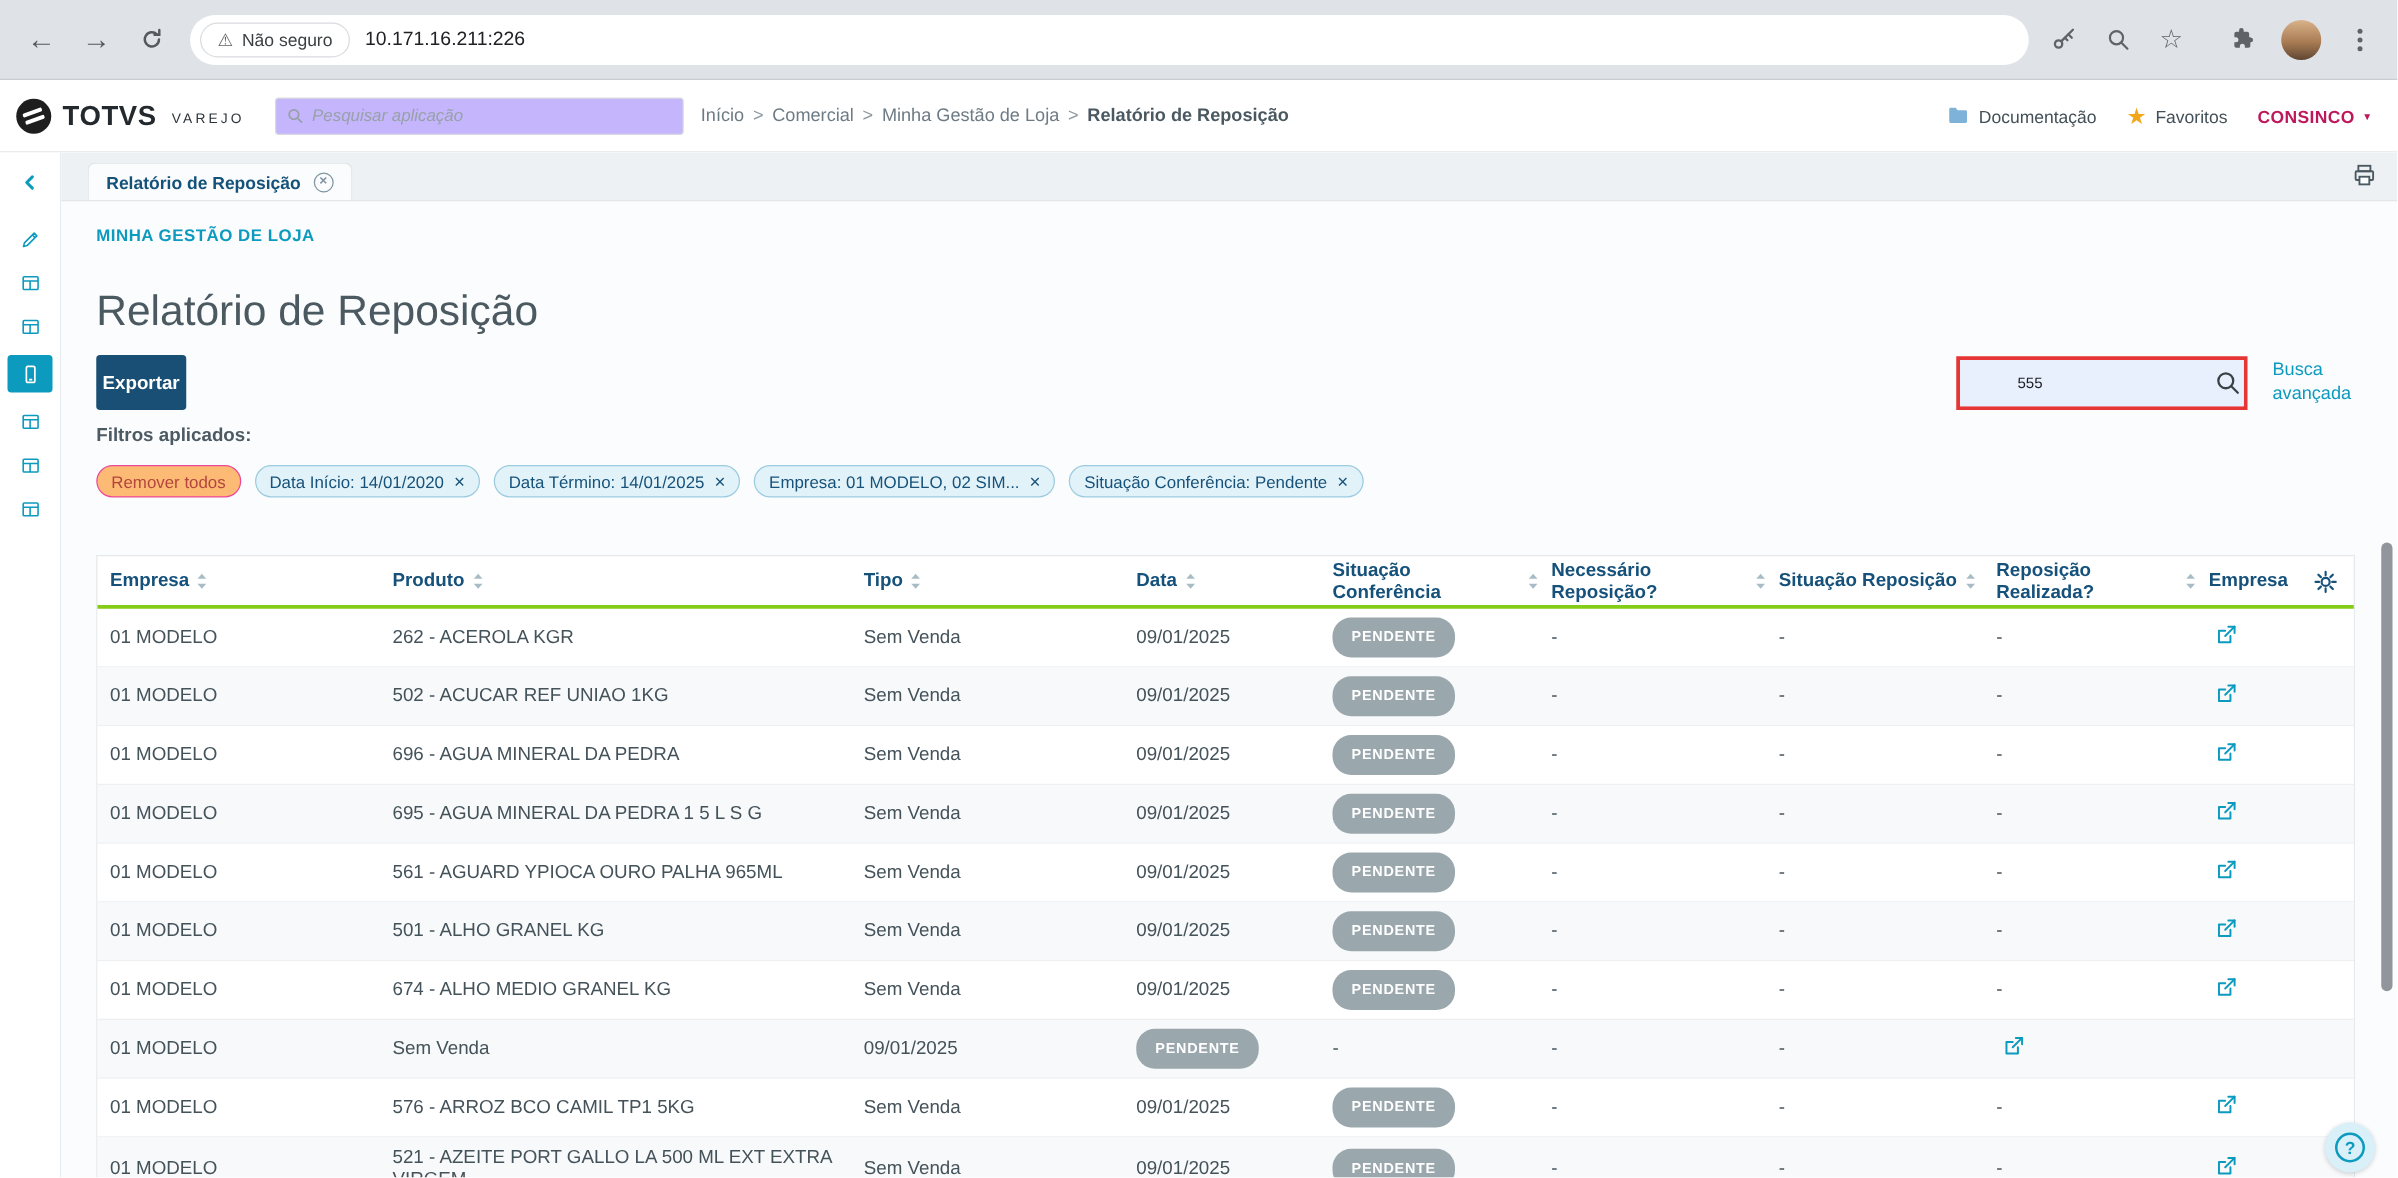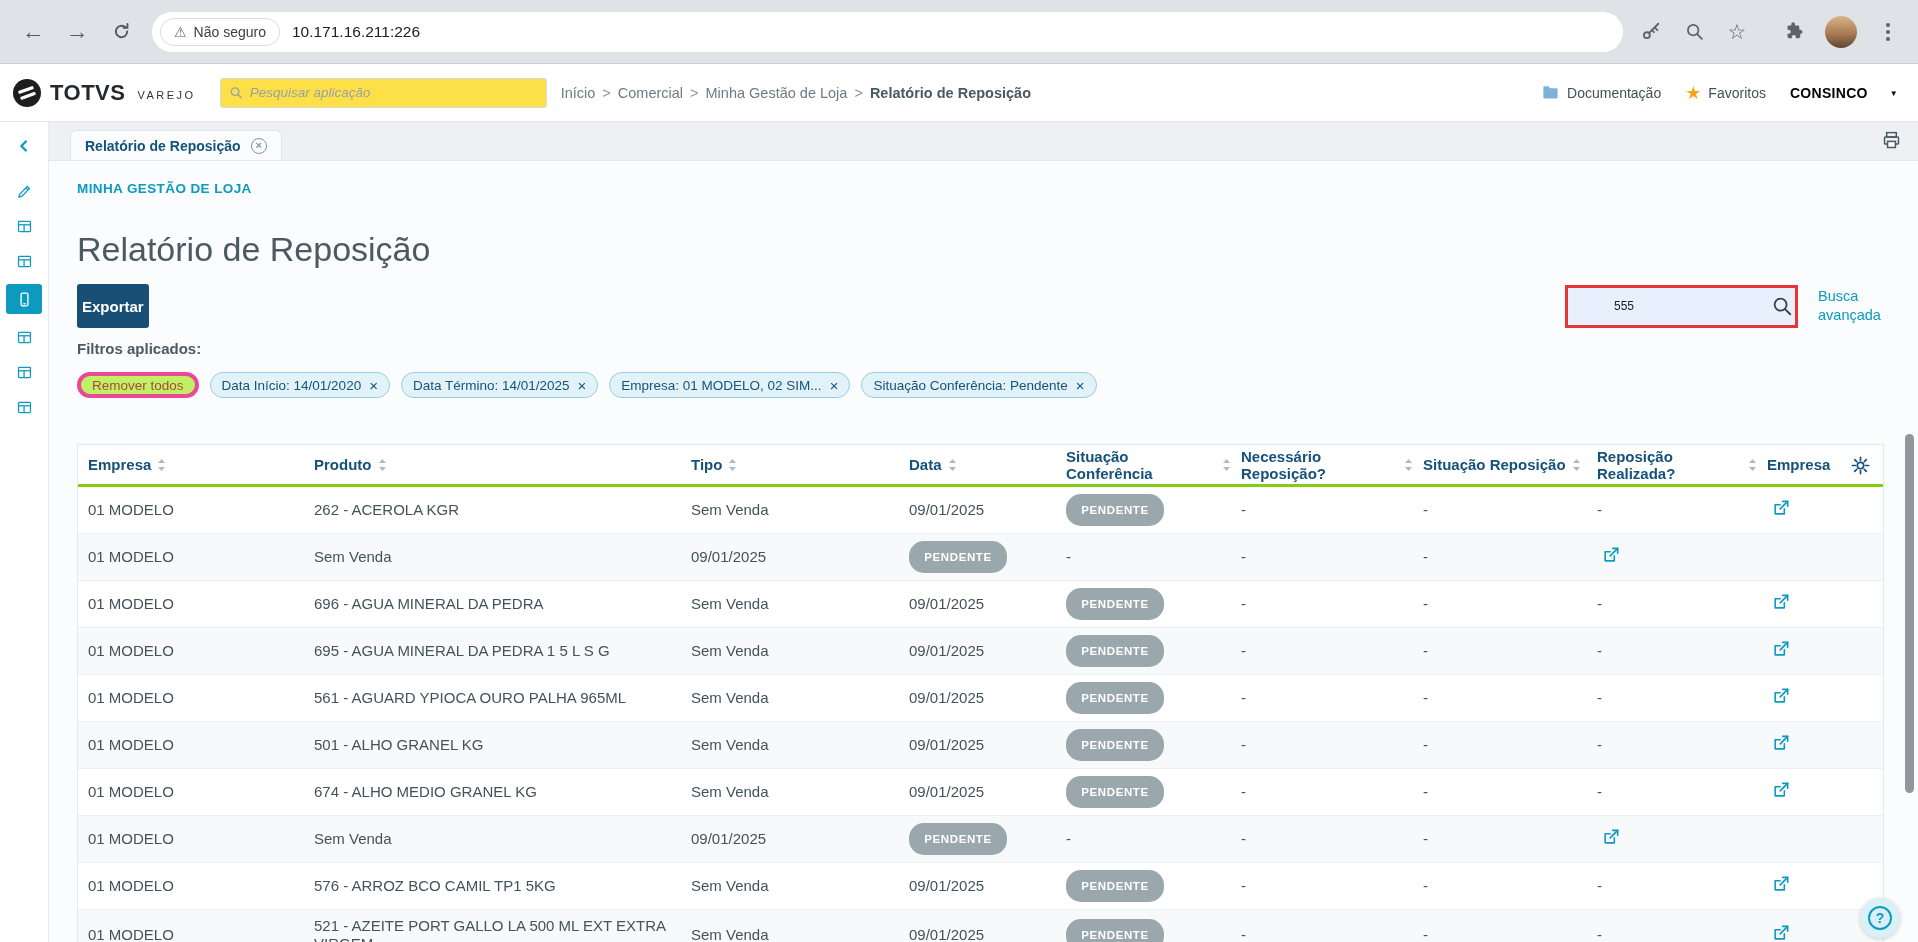--- a/index.html
+++ b/index.html
@@ -25,35 +25,35 @@
     background:linear-gradient(180deg,#d9b38a 0%,#a97c54 55%,#5f4632 100%); }
   .menu-dots { display:flex; flex-direction:column; gap:3px; align-items:center; }
   .menu-dots i { width:4px; height:4px; border-radius:50%; background:#5f6368; }
 
   
   .app-header { height:58px; background:#fff; border-bottom:1px solid #e4e7ea;
     display:flex; align-items:center; padding:0 20px 0 12px; }
   .logo-block { display:flex; align-items:center; gap:8px; }
   .logo-text { font-size:22px; font-weight:800; color:#24292d; letter-spacing:.5px; }
   .logo-sub { font-size:11px; color:#2d3439; letter-spacing:2.5px; margin-left:4px; margin-top:5px; }
-  .app-search { margin-left:24px; width:327px; height:30px; background:#fde047;
+  .app-search { margin-left:24px; width:327px; height:30px; background:#c4b5fd;
     border:1px solid #d6dade; border-radius:3px; display:flex; align-items:center; padding:0 8px; gap:7px; }
   .app-search input { border:none; outline:none; background:transparent; width:100%;
     font-size:13.5px; color:#435058; font-family:"Liberation Sans", sans-serif; }
   .app-search input::placeholder { color:#98a1a8; font-style:italic; }
   .breadcrumb { margin-left:14px; display:flex; align-items:flex-start; font-size:14.5px; color:#6d7b84; }
   .crumb { display:flex; align-items:center; cursor:pointer; }
   .crumb-sep { margin:0 7px; color:#8b979e; }
   .crumb:last-child .crumb-sep { display:none; }
   .crumb:last-child .crumb-label { font-weight:700; color:#4a5961; }
   .header-right { margin-left:auto; display:flex; align-items:center; gap:24px; }
   .hdr-link { display:flex; align-items:center; gap:7px; font-size:14px; color:#435058; cursor:pointer;justify-content:space-between; }
   .hdr-star { color:#f2a71b; font-size:18px; line-height:1; }
-  .account { display:flex; align-items:center; gap:22px; font-size:14px; font-weight:700;
-    color:#000000; letter-spacing:.3px; cursor:pointer; }
+  .account { display:flex; align-items:center; gap:6px; font-size:14px; font-weight:700;
+    color:#be185d; letter-spacing:.3px; cursor:pointer; }
   .account-caret { font-size:8px; margin-top:2px; }
 
   
   .app-body { display:flex; height:820px; }
   .side-nav { width:49px; background:#fff; border-right:1px solid #e8ebee;
     display:flex; flex-direction:column; align-items:center; padding-top:12px; gap:11px; flex:0 0 auto; }
   .side-btn { width:34px; height:24px; display:flex; align-items:center; justify-content:center; cursor:pointer; }
   .side-btn.collapse { margin-bottom:10px; }
   .side-btn.active { background:#0c9abe; border-radius:3px; width:36px; height:30px; }
 
@@ -81,21 +81,21 @@
   .po-search input { flex:1; border:none; outline:none; background:transparent;
     font-size:12px; color:#202124; padding-left:12px; font-family:"Liberation Sans", sans-serif;margin-left:34px; }
   .po-search .search-btn { width:38px; height:100%; display:flex; align-items:center;
     justify-content:center; cursor:pointer; }
   .advanced-search { width:66px; font-size:14.5px; line-height:19px; color:#0c9abe; cursor:pointer; }
 
   .filters-title { margin-top:12px; font-size:15px; line-height:18px; font-weight:700; color:#4c5a63; }
   .chips { margin-top:14px; display:flex; align-items:center; gap:11px; }
   .chip { height:26px; border-radius:14px; display:flex; align-items:center; padding:0 11px;
     font-size:13.5px; gap:8px; white-space:nowrap; }
-  .chip-danger { background:#bef264; border:4px solid #ec4899; color:#b3453e; cursor:pointer; }
+  .chip-danger { background:#fdba74; border:1px solid #ec4899; color:#b3453e; cursor:pointer; }
   .chip-info { background:#e2f2f9; border:1px solid #9bcbdf; color:#16527a; }
   .chip-close { font-size:15px; line-height:1; cursor:pointer; }
 
   
   .table-wrap { margin-top:46px; width:1807px; background:#fff; border:1px solid #e4e9ec; border-bottom:none; }
   .t-grid { display:grid; width:100%;
     grid-template-columns:226px 377px 218px 157px 175px 182px 174px 170px 105px 1fr; }
   .t-header { height:42px; align-items:center; border-bottom:3px solid #84cc16; position:relative; }
   .th { padding-left:10px; font-size:15px; font-weight:700; color:#15517a;
     display:flex; align-items:center; gap:6px; cursor:pointer; }
@@ -466,20 +466,21 @@
           <path d="M16 13v6H5V8h6"></path>
                     <path d="M14 4h6v6"></path>
                     <path d="M20 4l-9 9"></path>
         </svg>
       </span>
     </div>
   </div>
 
   <div class="t-grid t-row">
     <div class="t-cell">01 MODELO</div>
+    <div class="t-cell">502 - ACUCAR REF UNIAO 1KG</div>
     <div class="t-cell">Sem Venda</div>
     <div class="t-cell">09/01/2025</div>
     <div class="t-cell">
       <span class="badge">PENDENTE</span>
     </div>
     <div class="t-cell">-</div>
     <div class="t-cell">-</div>
     <div class="t-cell">-</div>
     <div class="t-cell">
       <span class="link-icon">

